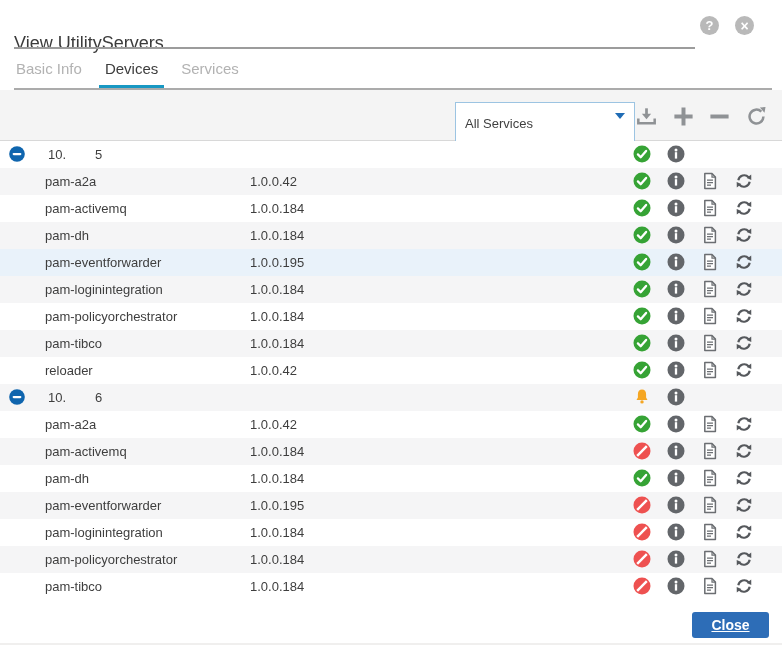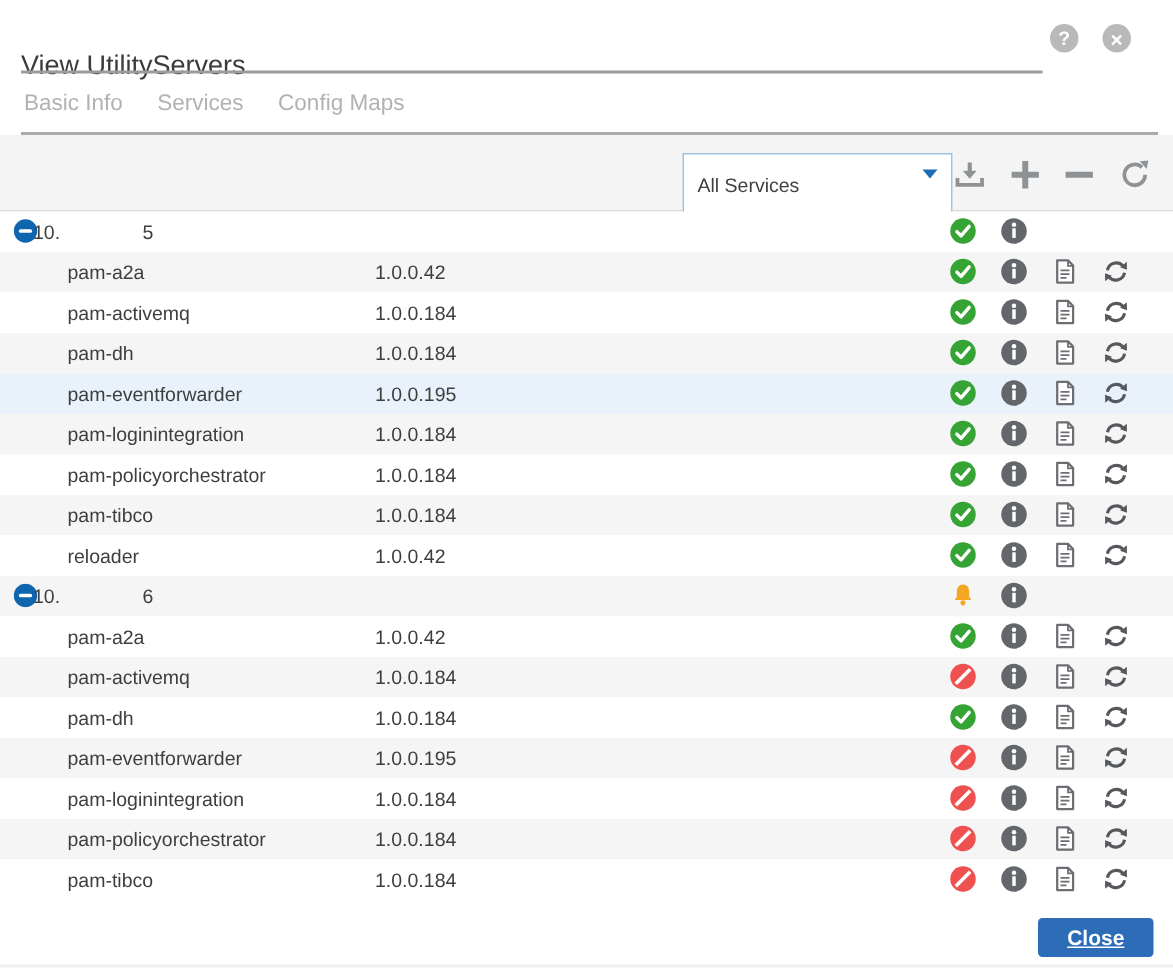--- a/index.html
+++ b/index.html
@@ -42,21 +42,21 @@
     padding:0;margin:0;display:flex;align-items:center;justify-content:center;cursor:pointer;}
   .tb-btn svg{display:block;}
   .tb-download{left:633px;} .tb-add{left:670px;} .tb-remove{left:706px;} .tb-refresh{left:743px;}
   
   .table{position:absolute;top:141px;left:0;width:782px;}
   .row{position:relative;height:27px;font-size:13px;color:#3e3e3e;line-height:27px;background:#fff;}
   .row.stripe{background:var(--row-stripe);}
   .row.selected{background:var(--row-selected);}
   .expand{position:absolute;left:9px;top:5px;width:16px;height:16px;cursor:pointer;}
   .expand svg{width:16px;height:16px;display:block;}
-  .gpre{position:absolute;left:22px;}
+  .gpre{position:absolute;left:48px;}
   .gsuf{position:absolute;left:95px;}
   .dname{position:absolute;left:45px;}
   .dver{position:absolute;left:250px;}
   .slot{position:absolute;width:18px;height:18px;top:4px;}
   .slot svg{width:18px;height:18px;display:block;}
   .s-status{left:633px;} .s-info{left:667px;cursor:pointer;} .s-document{left:701px;cursor:pointer;}
   .s-refresh{left:735px;cursor:pointer;}
   
   .close-btn{position:absolute;left:692px;top:612px;width:77px;height:26px;
     background:var(--close-button);color:#fff;font-family:"Liberation Sans",sans-serif;
@@ -72,22 +72,22 @@
   <div class="circle-icon help">
     <span>?</span>
   </div>
   <div class="circle-icon closex">
     <span>×</span>
   </div>
   <div class="title-sep"></div>
 
   <div class="tabs" id="tabs">
       <div class="tab">Basic Info</div>
+      <div class="tab active">Devices</div>
       <div class="tab">Services</div>
-      <div class="tab">Config Maps</div>
     </div>
   <div class="tabs-sep"></div>
 
   <div class="toolbar">
     <div class="select">
       <span class="select-value">All Services</span>
       <span class="caret"></span>
     </div>
     <button class="tb-btn tb-download">
       <svg viewBox="0 0 20 18" width="21" height="19">

